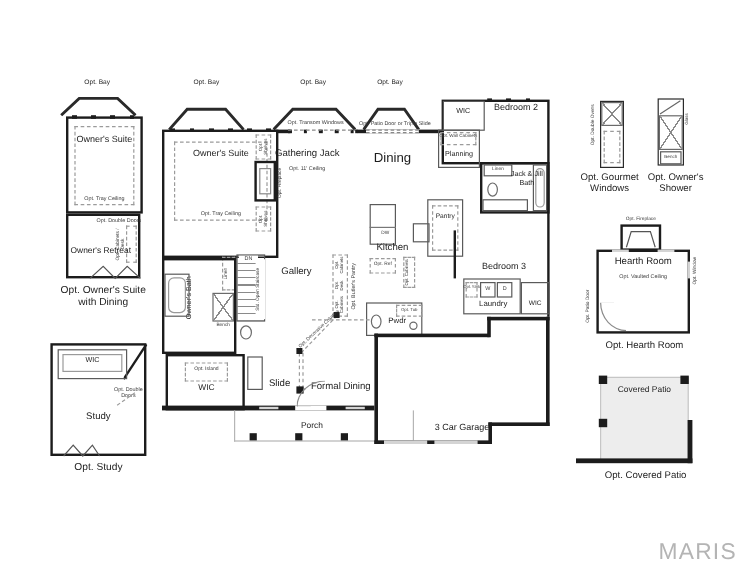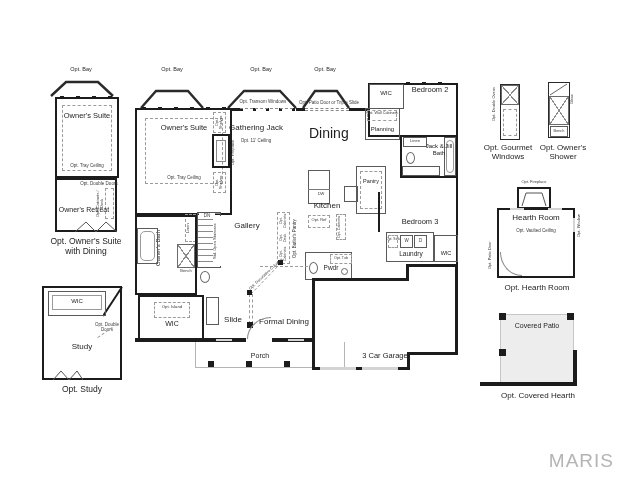--- a/index.html
+++ b/index.html
@@ -98,21 +98,21 @@
   <div class="dash" style="left:213px;top:112px;width:13px;height:21px"></div>
   <div class="lbl tiny v" style="left:215px;top:113px;width:9px;height:19px;font-size:3.8px">Opt. Shelves</div>
   <div class="room" style="left:212px;top:134px;width:18px;height:34px"></div>
   <div class="thin" style="left:216px;top:140px;width:10px;height:22px;border-color:#888"></div>
   <div class="lbl tiny v" style="left:231px;top:136px;width:8px;height:32px;font-size:4px">Opt. Fireplace</div>
   <div class="dash" style="left:213px;top:172px;width:13px;height:21px"></div>
   <div class="lbl tiny v" style="left:215px;top:173px;width:9px;height:19px;font-size:3.8px">Opt. Shelves</div>
 
   <div class="lbl" style="left:226px;top:124px;width:60px;font-size:8px">Gathering Jack</div>
   <div class="lbl tiny" style="left:236px;top:138px;width:40px;font-size:4.5px">Opt. 11' Ceiling</div>
-  <div class="lbl" style="left:309px;top:126px;width:36px;font-size:14px">Dining</div>
+  <div class="lbl" style="left:309px;top:126px;width:36px;font-size:11px">Dining</div>
 
   <div class="room" style="left:368px;top:83px;width:90px;height:54px"></div>
   <div class="ticks" style="left:406px;top:82px;width:48px"></div>
   <div class="thin" style="left:369px;top:84px;width:35px;height:25px"></div>
   <div class="lbl" style="left:370px;top:90px;width:32px;font-size:6px">WIC</div>
   <div class="lbl" style="left:404px;top:86px;width:52px;font-size:7.5px">Bedroom 2</div>
   <div class="thin" style="left:365px;top:108px;width:35px;height:32px"></div>
   <div class="dash" style="left:367px;top:110px;width:30px;height:11px"></div>
   <div class="lbl tiny" style="left:366px;top:111px;width:32px;font-size:3.8px">Opt. Wall Cabinets</div>
   <div class="lbl" style="left:366px;top:126px;width:33px;font-size:6px">Planning</div>
@@ -252,17 +252,17 @@
   <div class="arc" style="left:500px;top:252px;width:22px;height:24px;border-left:1px solid #8a8a8a;border-bottom:1px solid #8a8a8a;border-radius:0 0 0 100%"></div>
   <div class="lbl" style="left:504px;top:284px;width:66px;font-size:8px">Opt. Hearth Room</div>
 
   <div class="patio" style="left:500px;top:314px;width:74px;height:70px"></div>
   <div class="wv" style="left:499px;top:313px;width:7px;height:7px"></div>
   <div class="wv" style="left:567px;top:313px;width:7px;height:7px"></div>
   <div class="wv" style="left:499px;top:349px;width:7px;height:7px"></div>
   <div class="lbl" style="left:508px;top:322px;width:58px;font-size:7px">Covered Patio</div>
   <div class="wh" style="left:480px;top:382px;width:97px;height:4px"></div>
   <div class="wv" style="left:573px;top:350px;width:4px;height:36px"></div>
-  <div class="lbl" style="left:500px;top:392px;width:76px;font-size:8px">Opt. Covered Hearth</div>
+  <div class="lbl" style="left:500px;top:392px;width:76px;font-size:8px">Opt. Covered Patio</div>
 
   <div class="wm" style="left:548px;top:450px;width:66px">MARIS</div>
 
 </div>
 
 </body></html>

